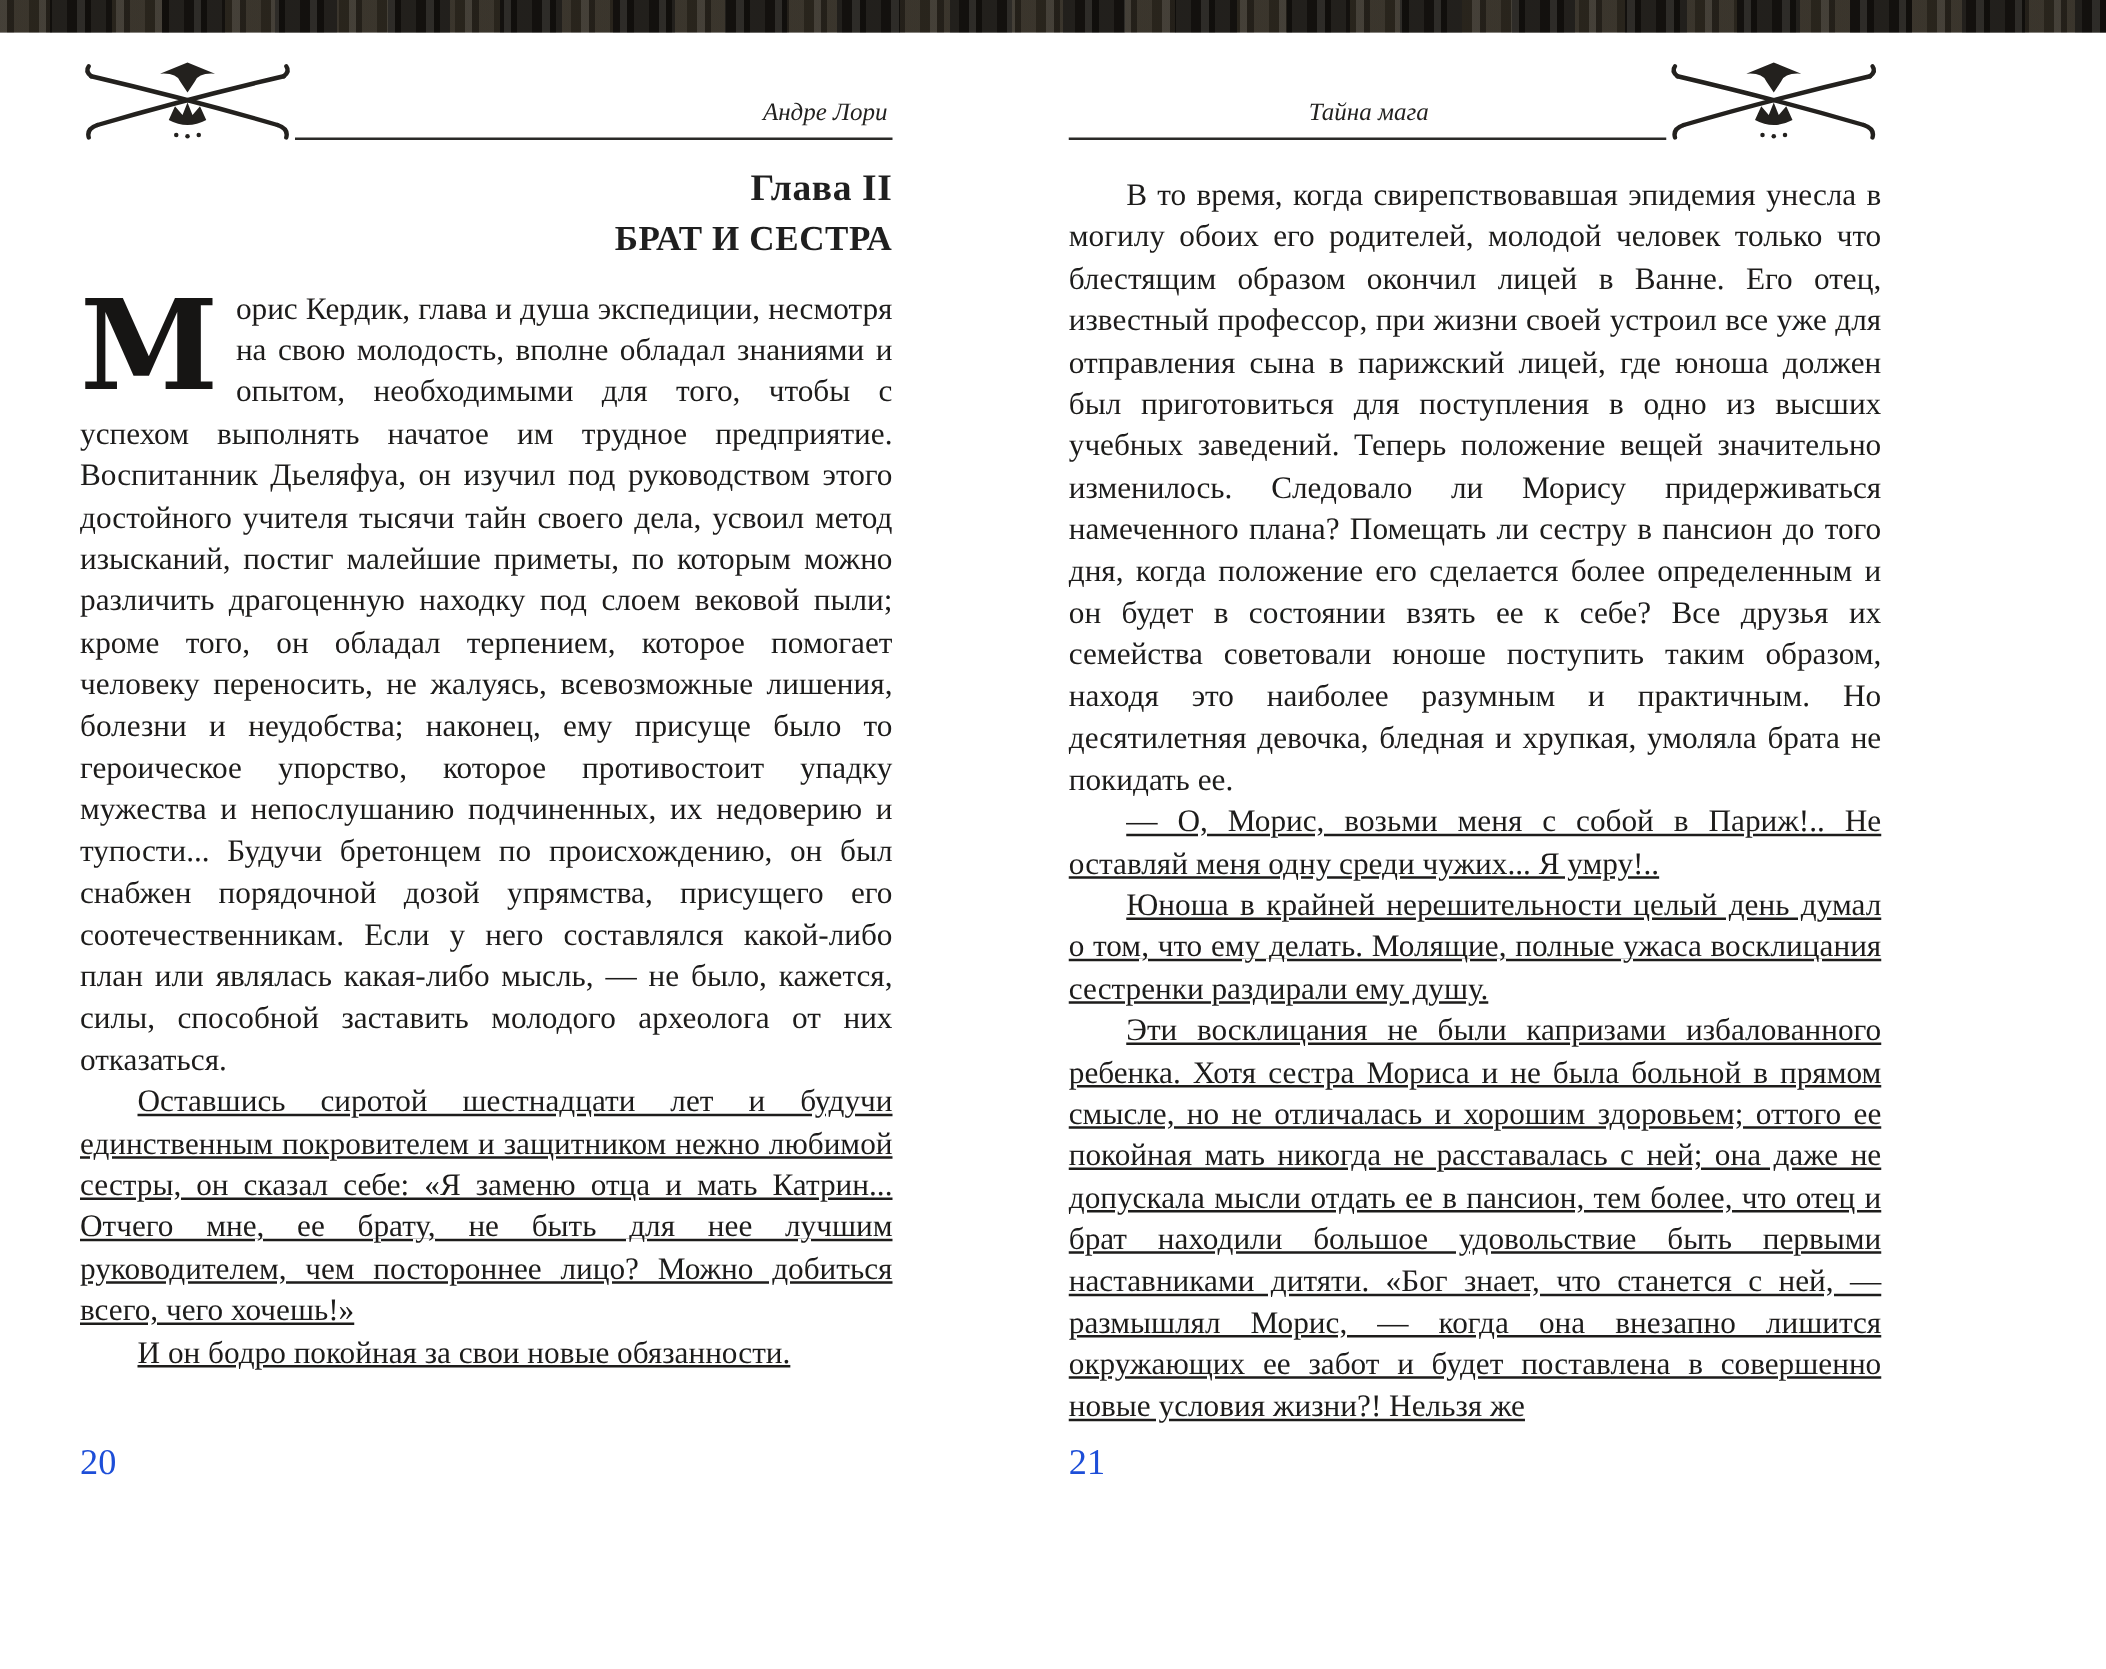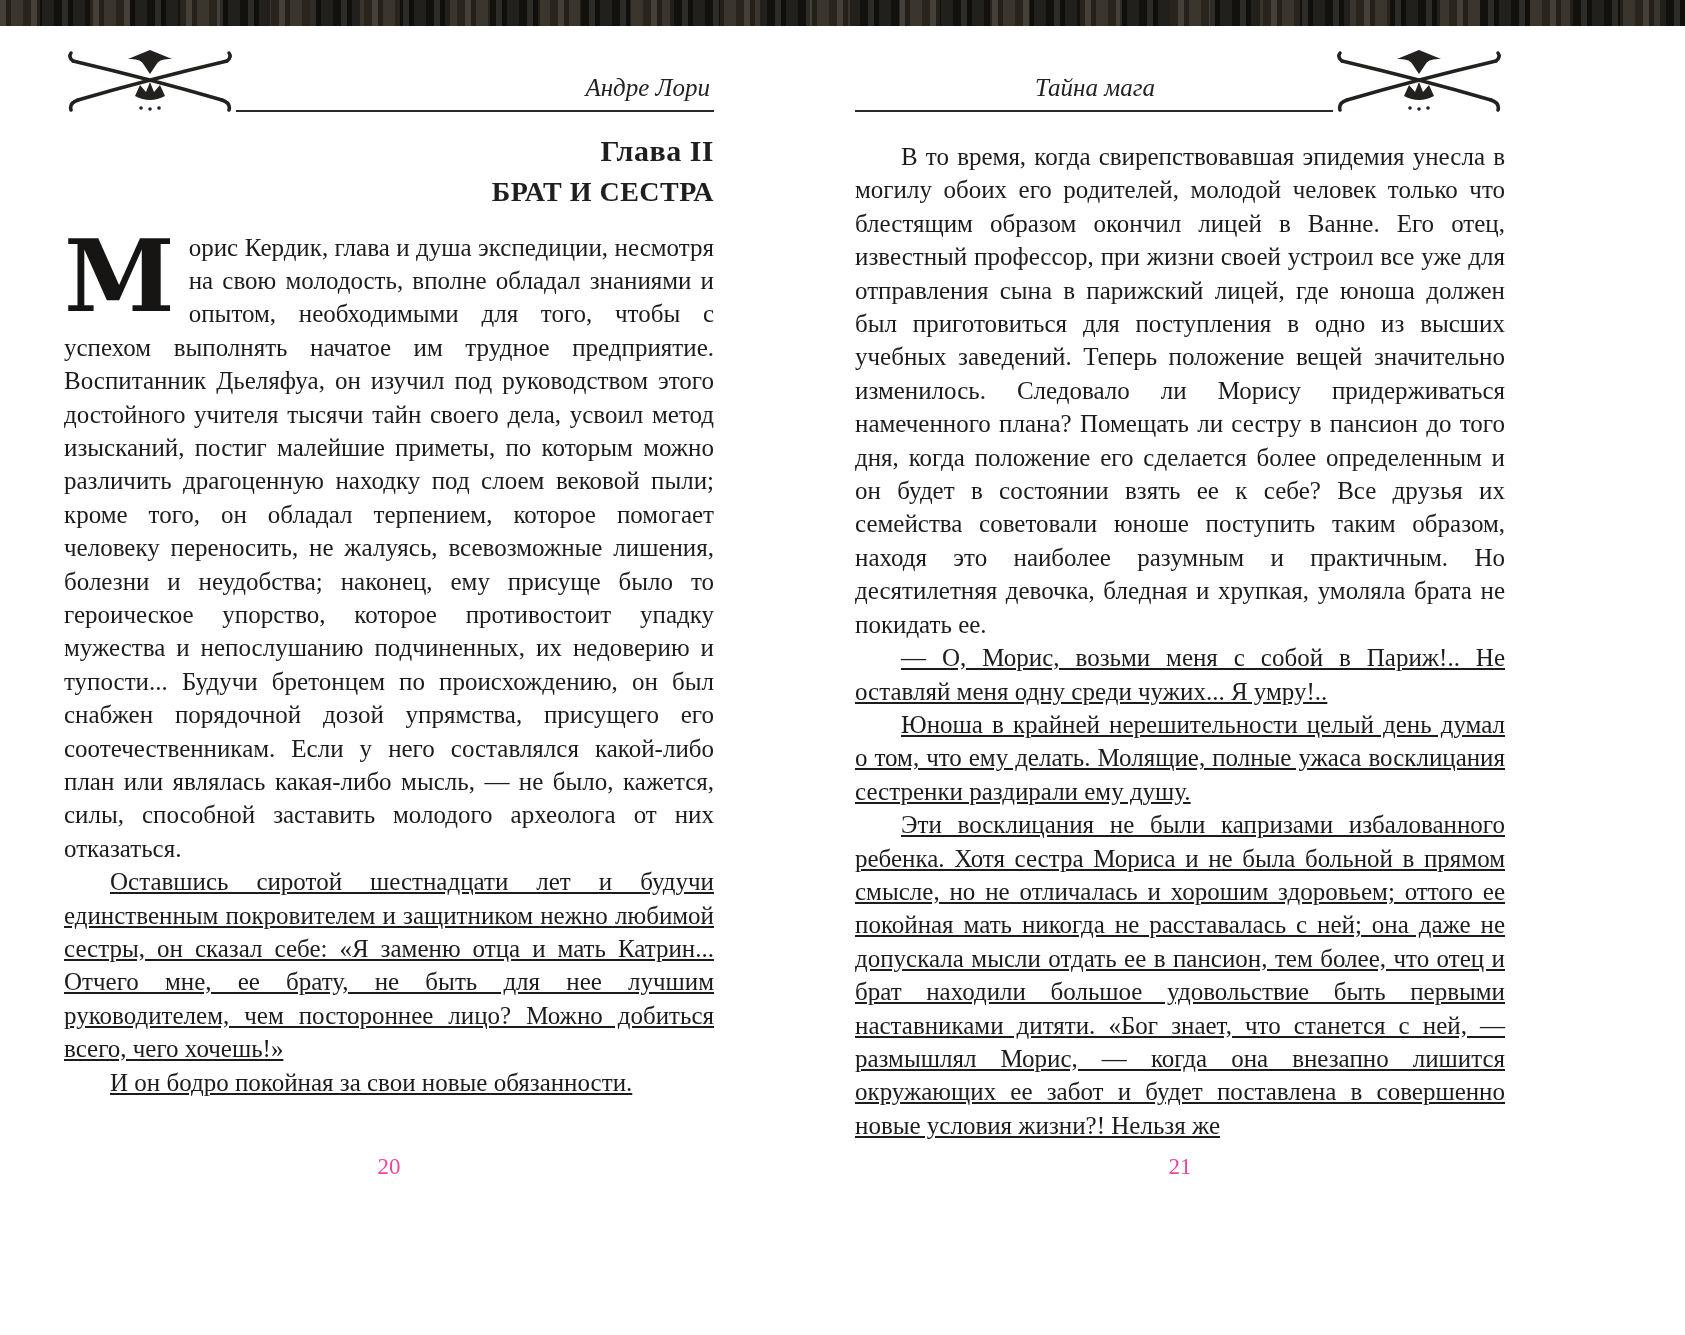--- a/index.html
+++ b/index.html
@@ -36,21 +36,21 @@
   .header-row {
     display: flex;
     align-items: flex-end;
     height: 66px;
   }
   .header-rule {
     flex: 1;
     border-bottom: 2px solid #2b2a28;
     padding-bottom: 8px;
     font-style: italic;
-    font-size: 25px;
+    font-size: 20px;
     color: #232220;
     white-space: nowrap;
   }
   .header-rule.right-align { text-align: right; padding-right: 4px; }
   .header-rule.left-align  { text-align: center;  padding-left: 2px; }
 
   .emblem { flex: 0 0 auto; width: 172px; height: 64px; }
   .emblem.mirrored svg { transform: scaleX(-1); }
   .emblem svg { display: block; }
 
@@ -93,23 +93,22 @@
     line-height: 78px;
     padding: 6px 14px 0 0;
     color: #161514;
     font-family: "DejaVu Serif", serif;
   }
 
   .page-number {
     position: absolute;
     top: 1108px;
     left: 0; right: 0;
-    text-align: center;
-    font-size: 23px;
-    color: #ec4899;
+    font-size: 29px;
+    color: #1d4ed8;
   }
 </style>
 </head>
 <body>
 
 <div class="scan">
 
   <div class="scan-band"></div>
 
   <div class="page page-left">

